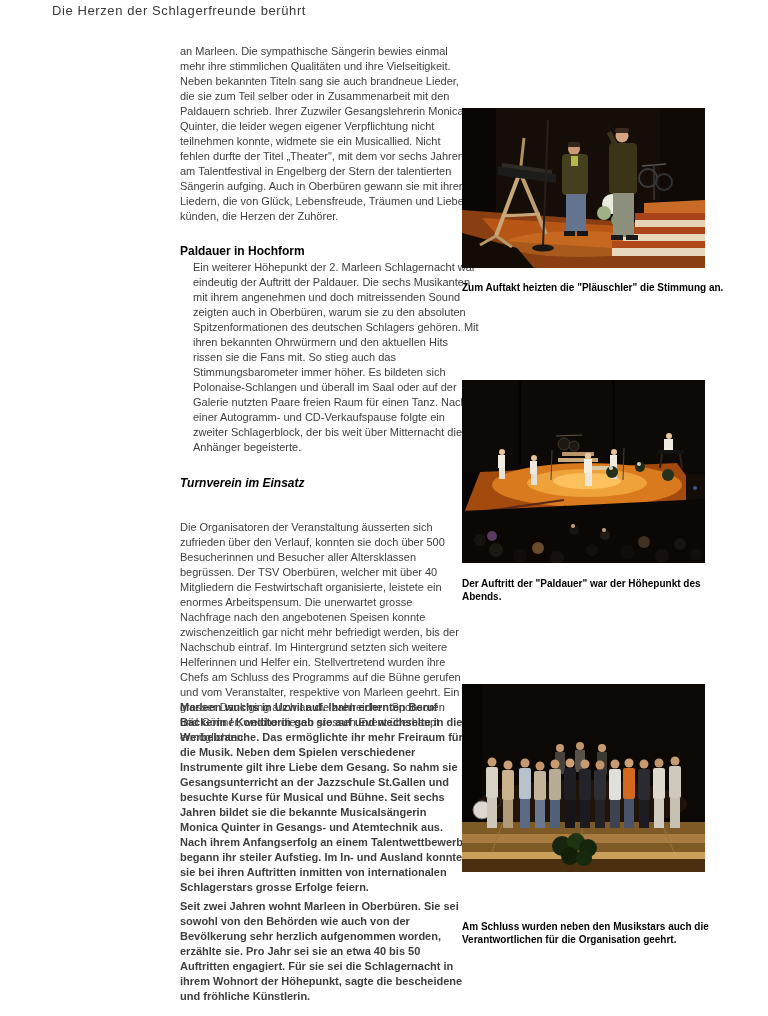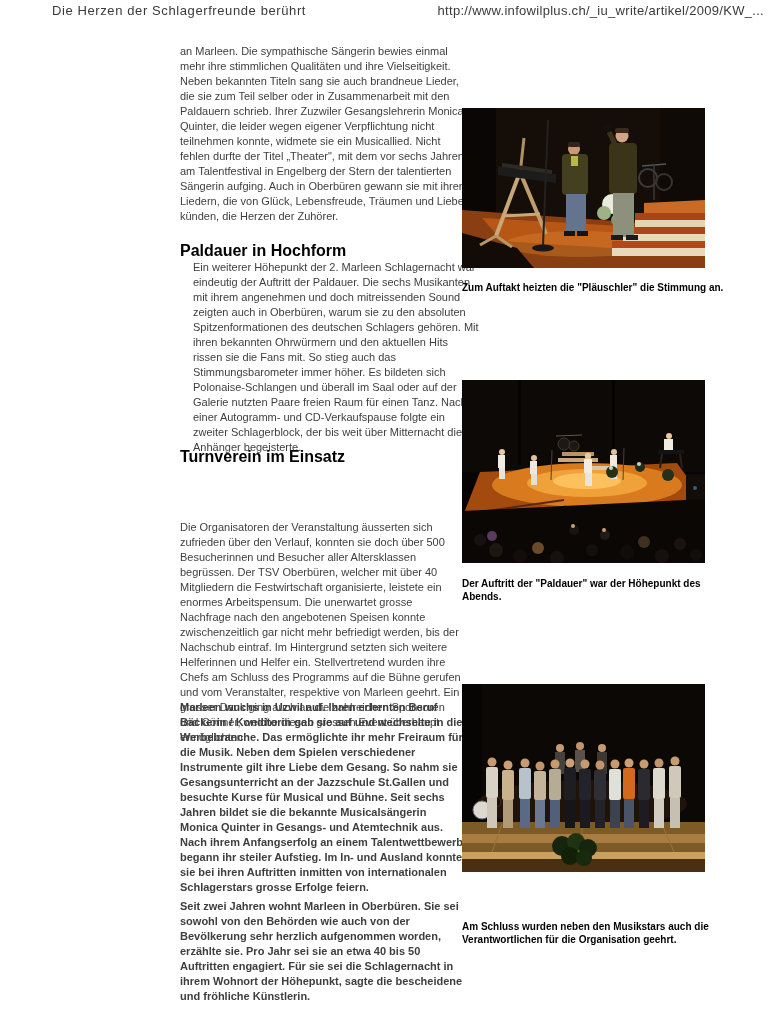--- a/index.html
+++ b/index.html
@@ -14,27 +14,27 @@
     letter-spacing:0.6px; white-space:nowrap;margin-left:47px;
   }
   .hdr-url {
     position:absolute; right:4px; top:3px; font-size:13px; color:#3a3a3a;
     letter-spacing:0.3px; white-space:nowrap;
   }
   .textcol { position:absolute; left:180px; width:286px; color:#3e3e3e;
     font-size:11px; line-height:15px; }
   .intro   { top:44px; }
   .sec-h {
-    position:absolute; left:180px; width:286px; font-size:16px; font-weight:bold;
+    position:absolute; left:180px; width:286px; font-size:12px; font-weight:bold;
     color:#000; line-height:14px;
   }
   .sec-p { position:absolute; left:180px; width:286px; color:#3e3e3e;
     font-size:11px; line-height:15px; }
   .h1 { top:244px; }  .p1 { top:260px;margin-left:13px; }
-  .h2 { top:450px; }  .p2 { top:476px;margin-top:44px; }
+  .h2 { top:476px;font-style:italic; }  .p2 { top:476px;margin-top:44px; }
   .h3 { top:684px; }  .p3 { top:700px;font-weight:bold; }
   .p3 p + p { margin-top:4px; }
   .photo {
     position:absolute; left:462px; width:243px; overflow:hidden; background:#0d0a07;
   }
   .photo svg { display:block; }
   .ph1 { top:108px; height:160px; }
   .ph2 { top:380px; height:183px; }
   .ph3 { top:684px; height:188px; }
   .caption {
@@ -44,21 +44,20 @@
   .cap1 { top:281px; }
   .cap2 { top:577px; }
   .cap3 { top:920px; }
 </style>
 </head>
 <body>
 
 <div class="page">
 
   <span class="hdr-title">Die Herzen der Schlagerfreunde berührt</span>
-  <span class="hdr-url">http://www.infowilplus.ch/_iu_write/artikel/2009/KW_...</span>
 
   <p class="textcol intro">an Marleen. Die sympathische Sängerin bewies einmal mehr ihre stimmlichen Qualitäten und ihre Vielseitigkeit. Neben bekannten Titeln sang sie auch brandneue Lieder, die sie zum Teil selber oder in Zusammenarbeit mit den Paldauern schrieb. Ihrer Zuzwiler Gesangslehrerin Monica Quinter, die leider wegen eigener Verpflichtung nicht teilnehmen konnte, widmete sie ein Musicallied. Nicht fehlen durfte der Titel „Theater", mit dem vor sechs Jahren am Talentfestival in Engelberg der Stern der talentierten Sängerin aufging. Auch in Oberbüren gewann sie mit ihren Liedern, die von Glück, Lebensfreude, Träumen und Liebe künden, die Herzen der Zuhörer.</p>
 
   <h3 class="sec-h h1">Paldauer in Hochform</h3>
   <p class="sec-p p1">Ein weiterer Höhepunkt der 2. Marleen Schlagernacht war eindeutig der Auftritt der Paldauer. Die sechs Musikanten mit ihrem angenehmen und doch mitreissenden Sound zeigten auch in Oberbüren, warum sie zu den absoluten Spitzenformationen des deutschen Schlagers gehören. Mit ihren bekannten Ohrwürmern und den aktuellen Hits rissen sie die Fans mit. So stieg auch das Stimmungsbarometer immer höher. Es bildeten sich Polonaise-Schlangen und überall im Saal oder auf der Galerie nutzten Paare freien Raum für einen Tanz. Nach einer Autogramm- und CD-Verkaufspause folgte ein zweiter Schlagerblock, der bis weit über Mitternacht die Anhänger begeisterte.</p>
 
   <h3 class="sec-h h2">Turnverein im Einsatz</h3>
   <p class="sec-p p2">Die Organisatoren der Veranstaltung äusserten sich zufrieden über den Verlauf, konnten sie doch über 500 Besucherinnen und Besucher aller Altersklassen begrüssen. Der TSV Oberbüren, welcher mit über 40 Mitgliedern die Festwirtschaft organisierte, leistete ein enormes Arbeitspensum. Die unerwartet grosse Nachfrage nach den angebotenen Speisen konnte zwischenzeitlich gar nicht mehr befriedigt werden, bis der Nachschub eintraf. Im Hintergrund setzten sich weitere Helferinnen und Helfer ein. Stellvertretend wurden ihre Chefs am Schluss des Programms auf die Bühne gerufen und vom Veranstalter, respektive von Marleen geehrt. Ein grosser Dank ging auch an die zahlreichen Sponsoren und Gönner, welche diesen grossen Event überhaupt ermöglichten.</p>
 
   <div class="sec-p p3">

